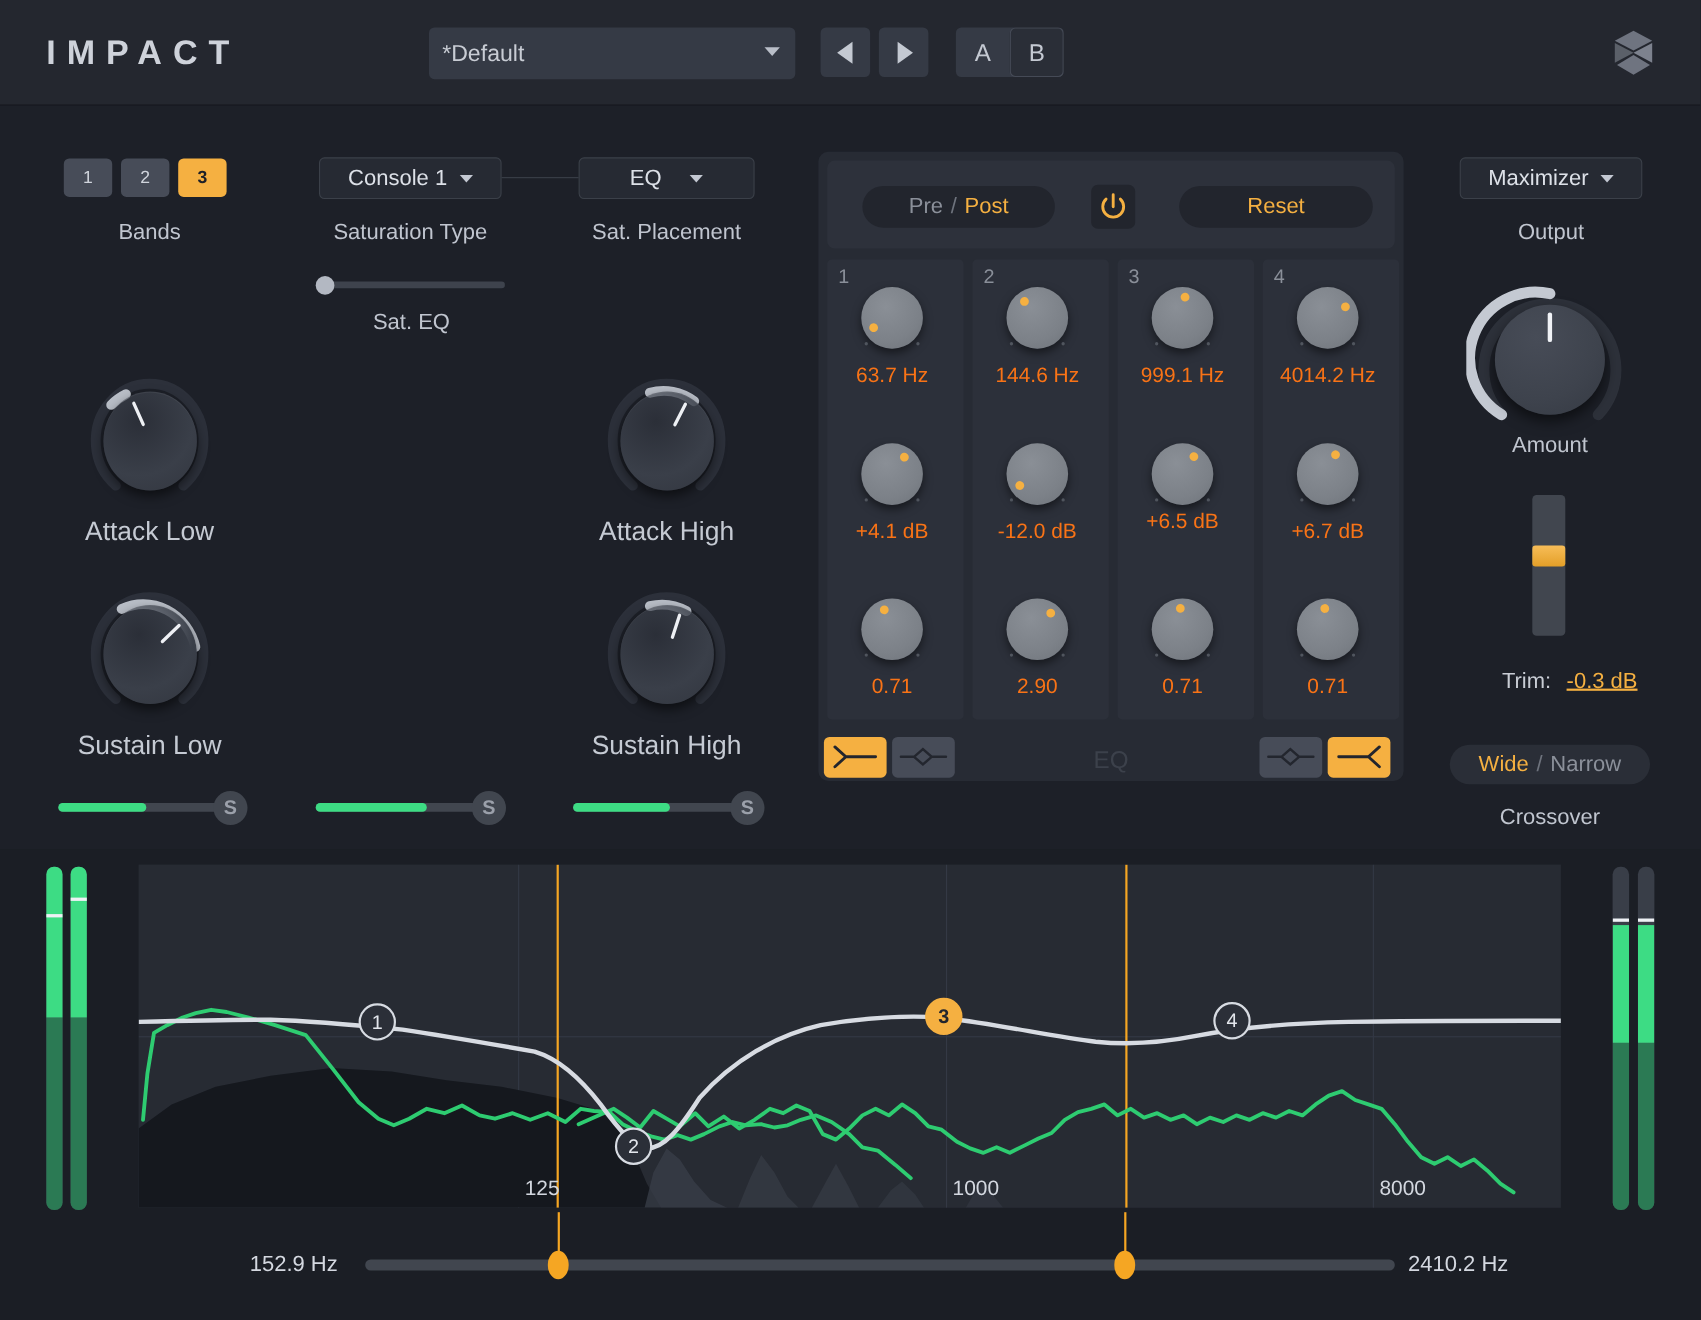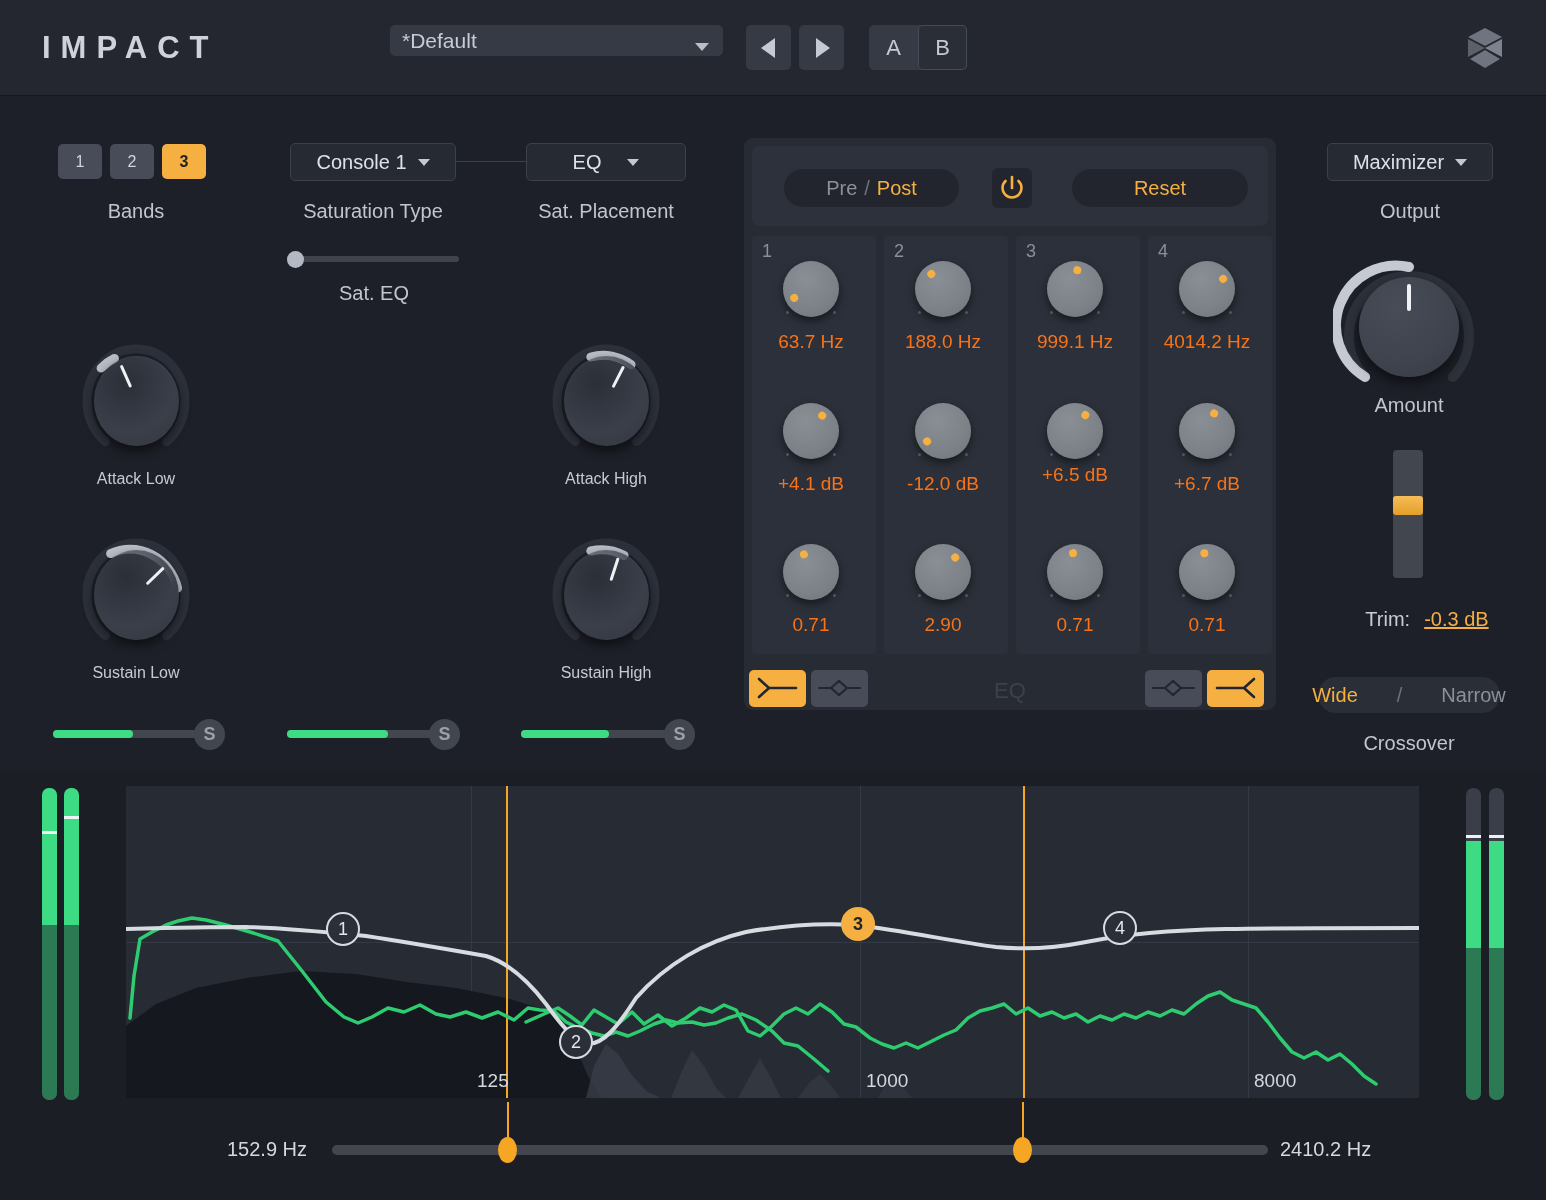--- a/index.html
+++ b/index.html
@@ -18,21 +18,21 @@
     position: absolute; left: 0; top: 0; width: 1546px; height: 96px;
     background: #24272f;
     border-bottom: 1px solid #15171d;
   }
   .logo-text {
     position: absolute; left: 42px; top: 30px;
     font-size: 31px; letter-spacing: 10px; font-weight: bold;
     color: #ced2da;
   }
   .preset-box {
-    position: absolute; left: 390px; top: 25px; width: 333px; height: 31px;
+    position: absolute; left: 390px; top: 25px; width: 333px; height: 47px;
     background: #353a45; border-radius: 5px;
     display: flex; align-items: center;
   }
   .preset-name {
     margin-left: 12px; font-size: 21px; color: #c8ccd4;
   }
   .caret-dn {
     position: absolute; right: 14px; top: 18px;
     width: 0; height: 0;
     border-left: 7px solid transparent; border-right: 7px solid transparent;
@@ -107,21 +107,21 @@
   }
   .slider-knob {
     position: absolute; left: 287px; top: 251px; width: 17px; height: 17px;
     border-radius: 50%; background: #b3b8c2;
   }
 
   
   .knob-wrap { position: absolute; width: 128px; height: 128px; }
   .knob-label {
     position: absolute; width: 200px; left: -36px; top: 134px;
-    text-align: center; font-size: 16px; color: #c5cad3;
+    text-align: center; font-size: 24px; color: #c5cad3;
   }
   .knob-face {
     position: absolute; left: 22px; top: 20px; width: 85px; height: 90px;
     border-radius: 50%;
     background: radial-gradient(circle at 38% 30%, #42475260, #3a3f49 60%, #32363f);
     box-shadow: 0 5px 11px rgba(0,0,0,.55), inset 0 1px 0 rgba(255,255,255,.05);
   }
   .knob-ptr {
     position: absolute; left: 63px; top: 26px; width: 3px; height: 24px;
     background: #eef0f4; border-radius: 2px;
@@ -234,21 +234,21 @@
     background: linear-gradient(#f7bd58, #e39f28); border-radius: 3px;
   }
   .trim-row {
     position: absolute; left: 1327px; top: 608px; width: 200px;
     font-size: 20px; display: flex; justify-content: center; gap: 14px;
   }
   .trim-val { color: #f5b041; text-decoration: underline; }
   .widenarrow {
     position: absolute; left: 1318px; top: 677px; width: 182px; height: 36px;
     background: #2a2e37; border-radius: 18px;
-    display: flex; align-items: center; justify-content: center; font-size: 20px; gap: 32px;
+    display: flex; align-items: center; justify-content: center; font-size: 20px;
   }
 
   
   .graph-zone {
     position: absolute; left: 0; top: 772px; width: 1546px; height: 428px;
     background: #1b1e25;
   }
   .graph {
     position: absolute; left: 126px; top: 14px; width: 1293px; height: 312px;
     background: #272b33; overflow: hidden;
@@ -455,21 +455,21 @@
     </div>
 
     <div class="eq-col" style="left:140px;">
       <div class="eq-col-num">2</div>
     </div>
     <div class="mini-knob" style="left:171px; top:123px;">
       <div class="mini-dot" style="transform:rotate(-38deg);"></div>
       <div class="mini-tick l"></div>
       <div class="mini-tick r"></div>
     </div>
-    <div class="mini-val" style="left:134px; top:193px;">188.0 Hz</div>
+    <div class="mini-val" style="left:134px; top:193px;">144.6 Hz</div>
     <div class="mini-knob" style="left:171px; top:265px;">
       <div class="mini-dot" style="transform:rotate(-123deg);"></div>
       <div class="mini-tick l"></div>
       <div class="mini-tick r"></div>
     </div>
     <div class="mini-val" style="left:134px; top:335px;">-12.0 dB</div>
     <div class="mini-knob" style="left:171px; top:406px;">
       <div class="mini-dot" style="transform:rotate(40deg);"></div>
       <div class="mini-tick l"></div>
       <div class="mini-tick r"></div>

